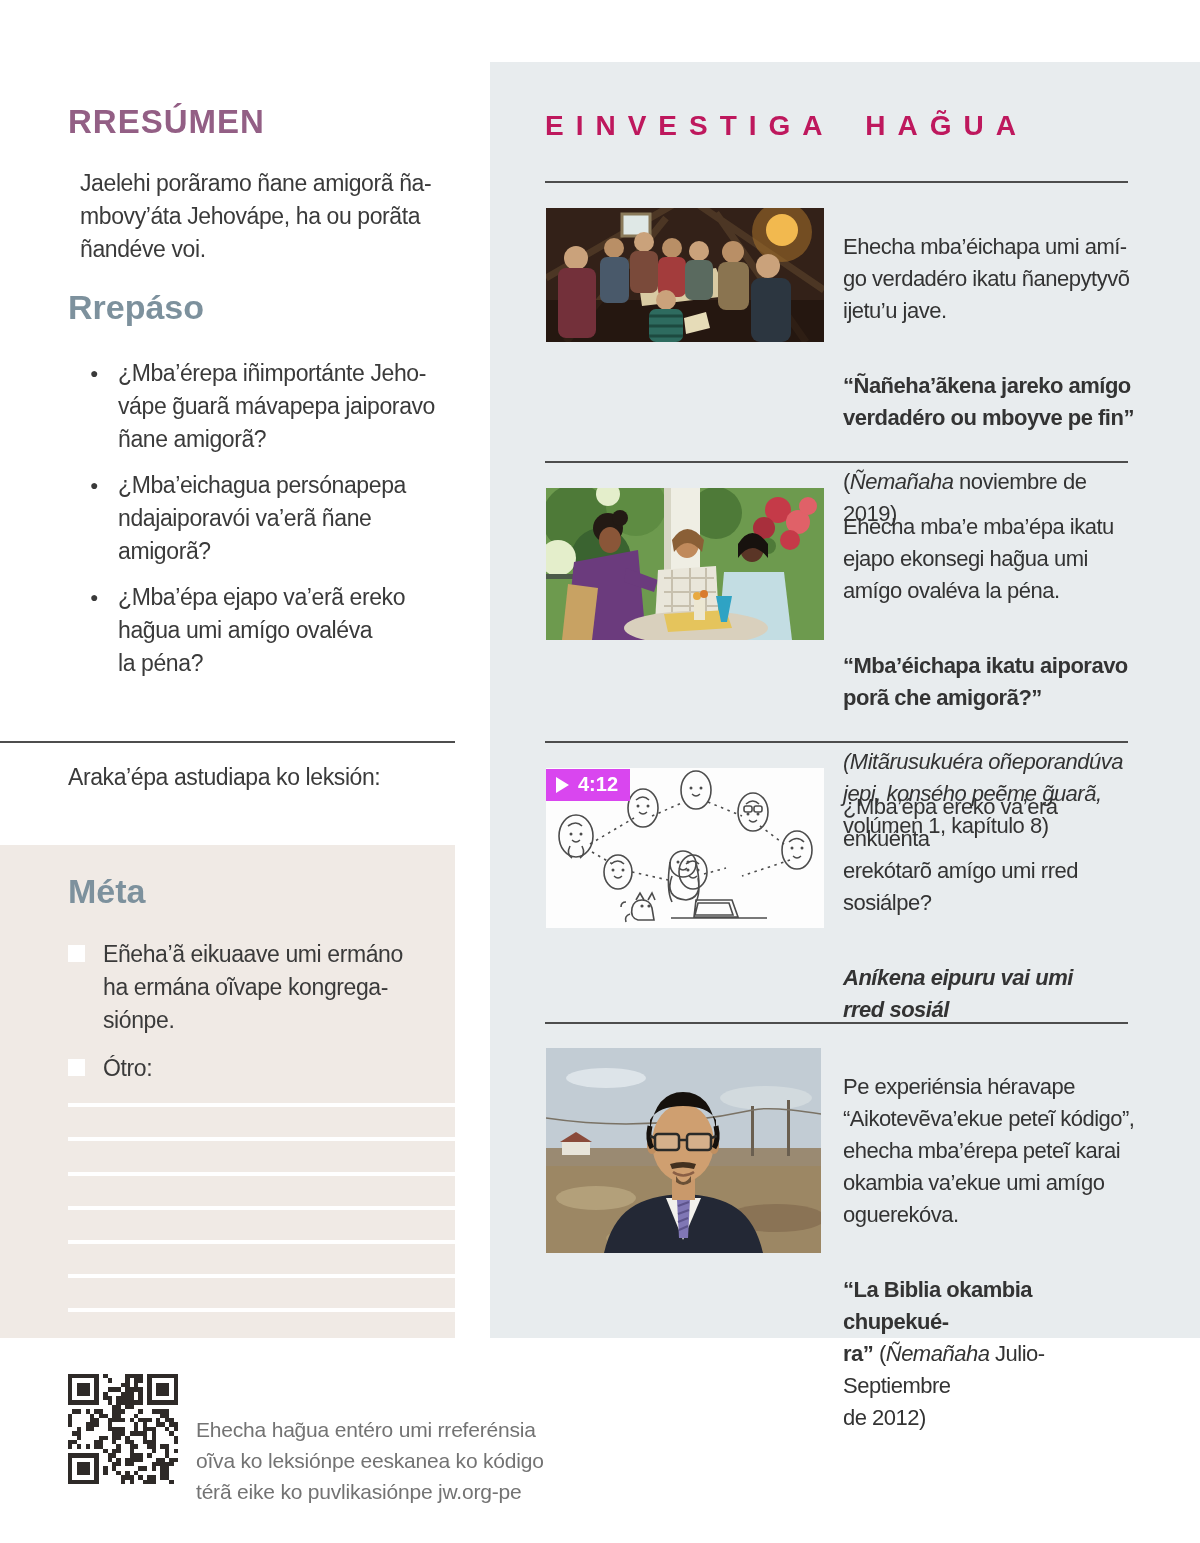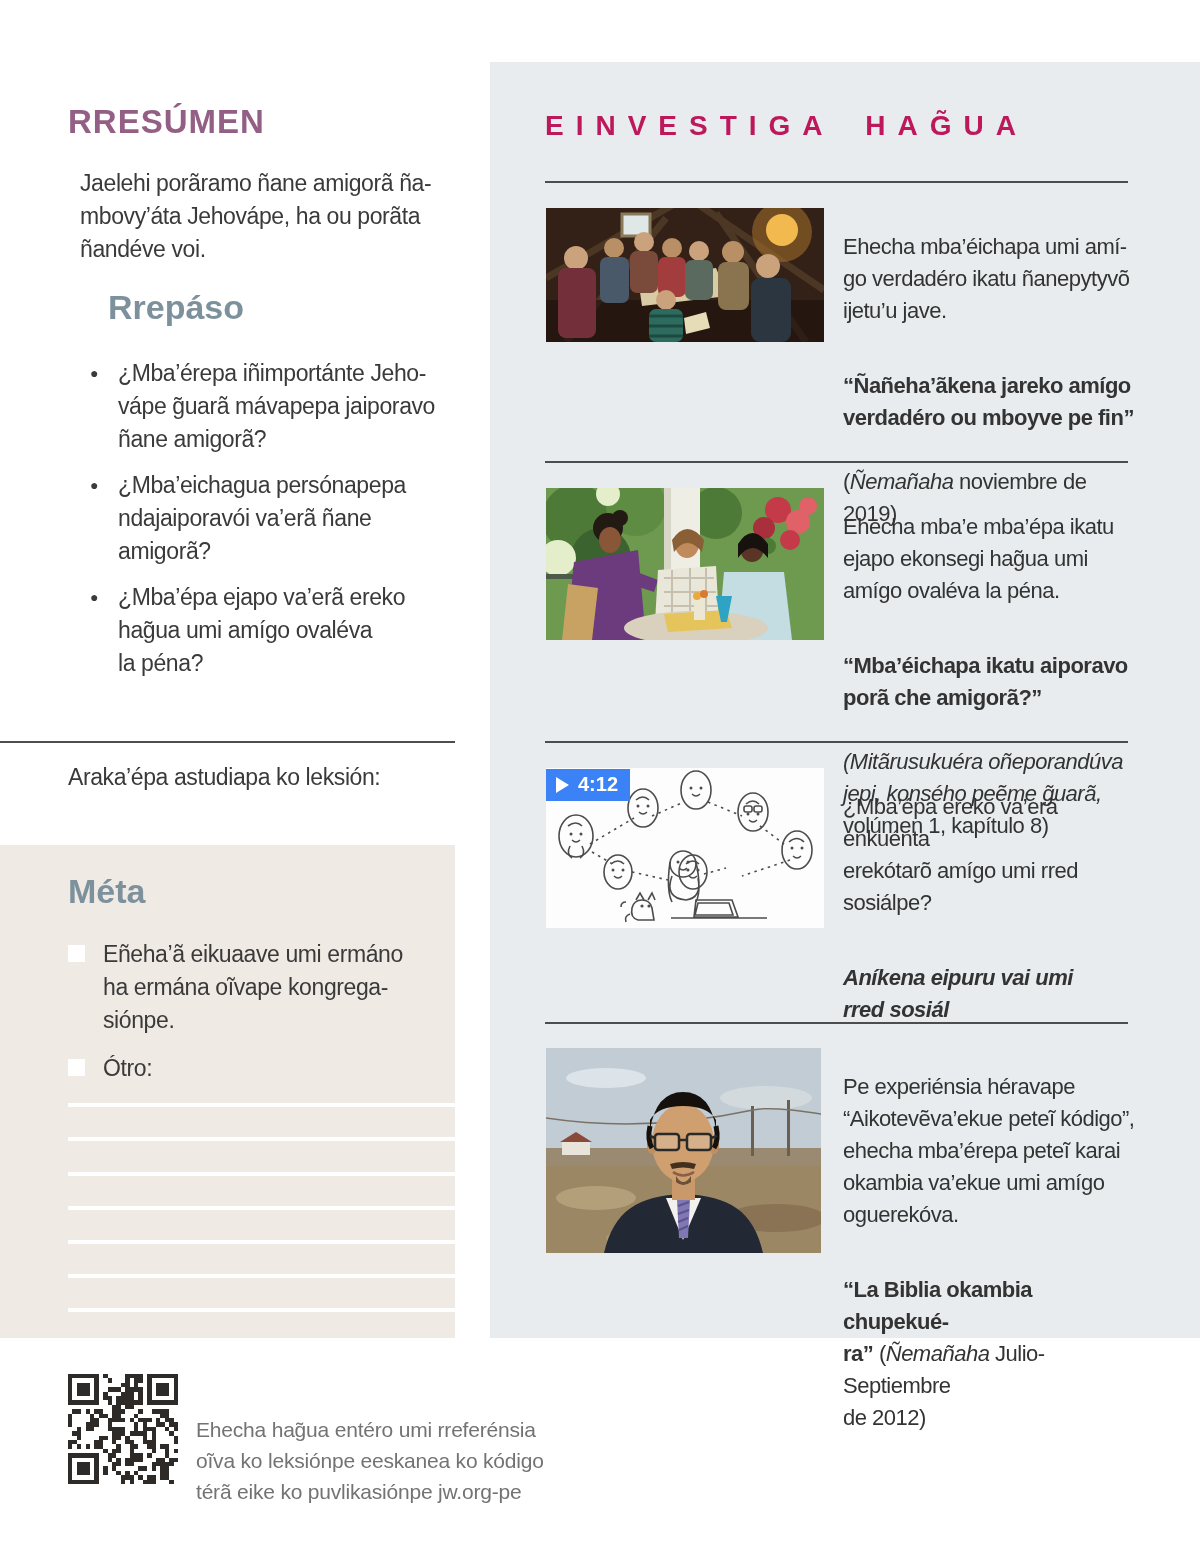--- a/index.html
+++ b/index.html
@@ -5,21 +5,21 @@
   html,body{margin:0;padding:0;background:#fff;}
   #page{position:relative;width:1200px;height:1543px;background:#fff;overflow:hidden;
         font-family:"Liberation Sans","DejaVu Sans",sans-serif;color:#3a3a3a;padding-left:36px;}
   .ws{white-space:pre-line;}
   
   .h-plum{position:absolute;left:68px;top:103px;font-size:33px;font-weight:bold;
           letter-spacing:1px;color:#935f85;}
   .h-slate{font-size:34px;font-weight:bold;color:#7d919d;}
   .body-txt{font-size:23px;line-height:33px;letter-spacing:-0.4px;color:#3a3a3a;}
   .resumen-body{position:absolute;left:68px;top:167px;width:400px;margin-left:12px;}
-  .repaso-title{position:absolute;left:68px;top:288px;margin-left:40px;}
+  .repaso-title{position:absolute;left:68px;top:288px;}
   .bullets{position:absolute;left:90px;top:357px;width:370px;}
   .bullet-item{display:flex;margin-bottom:13px;}
   .dot{width:28px;flex:0 0 28px;}
   .dot::before{content:"●";font-size:14px;line-height:33px;}
   .hr-left{position:absolute;left:0;top:741px;width:455px;height:2px;background:#4d4d4d;}
   .study-q{position:absolute;left:68px;top:761px;width:400px;}
   .beige-box{position:absolute;left:0;top:845px;width:455px;height:493px;background:#f0eae5;}
   .meta-title{position:absolute;left:68px;top:872px;}
   .check-item{position:absolute;display:flex;}
   .checkbox{width:17px;height:17px;background:#fff;flex:0 0 17px;margin-top:7px;margin-right:18px;}
@@ -33,21 +33,21 @@
              letter-spacing:12px;word-spacing:12px;color:#be185d;}
   .hr-right{position:absolute;left:545px;width:583px;height:2px;background:#4d4d4d;}
   .photo{position:absolute;left:546px;width:278px;overflow:hidden;}
   .photo svg{display:block;width:100%;height:100%;}
   .tblock{position:absolute;left:843px;width:295px;font-size:22px;line-height:32px;
           letter-spacing:-0.5px;color:#333;}
   .tblock p{margin:0;}
   .tblock .para{margin-bottom:11px;}
   .b{font-weight:bold;}
   .it{font-style:italic;}
-  .video-badge{position:absolute;left:0;top:1px;background:#3b82f6;color:#fff;font-weight:bold;
+  .video-badge{position:absolute;left:0;top:1px;background:#d946ef;color:#fff;font-weight:bold;
                font-size:20px;padding:4px 12px 5px 10px;display:flex;align-items:center;gap:9px;}
   .play-tri{width:0;height:0;border-left:13px solid #fff;border-top:8px solid transparent;
             border-bottom:8px solid transparent;}
 </style>
 </head>
 <body>
 
 <div id="page">
 
   <div class="panel-right"></div>

